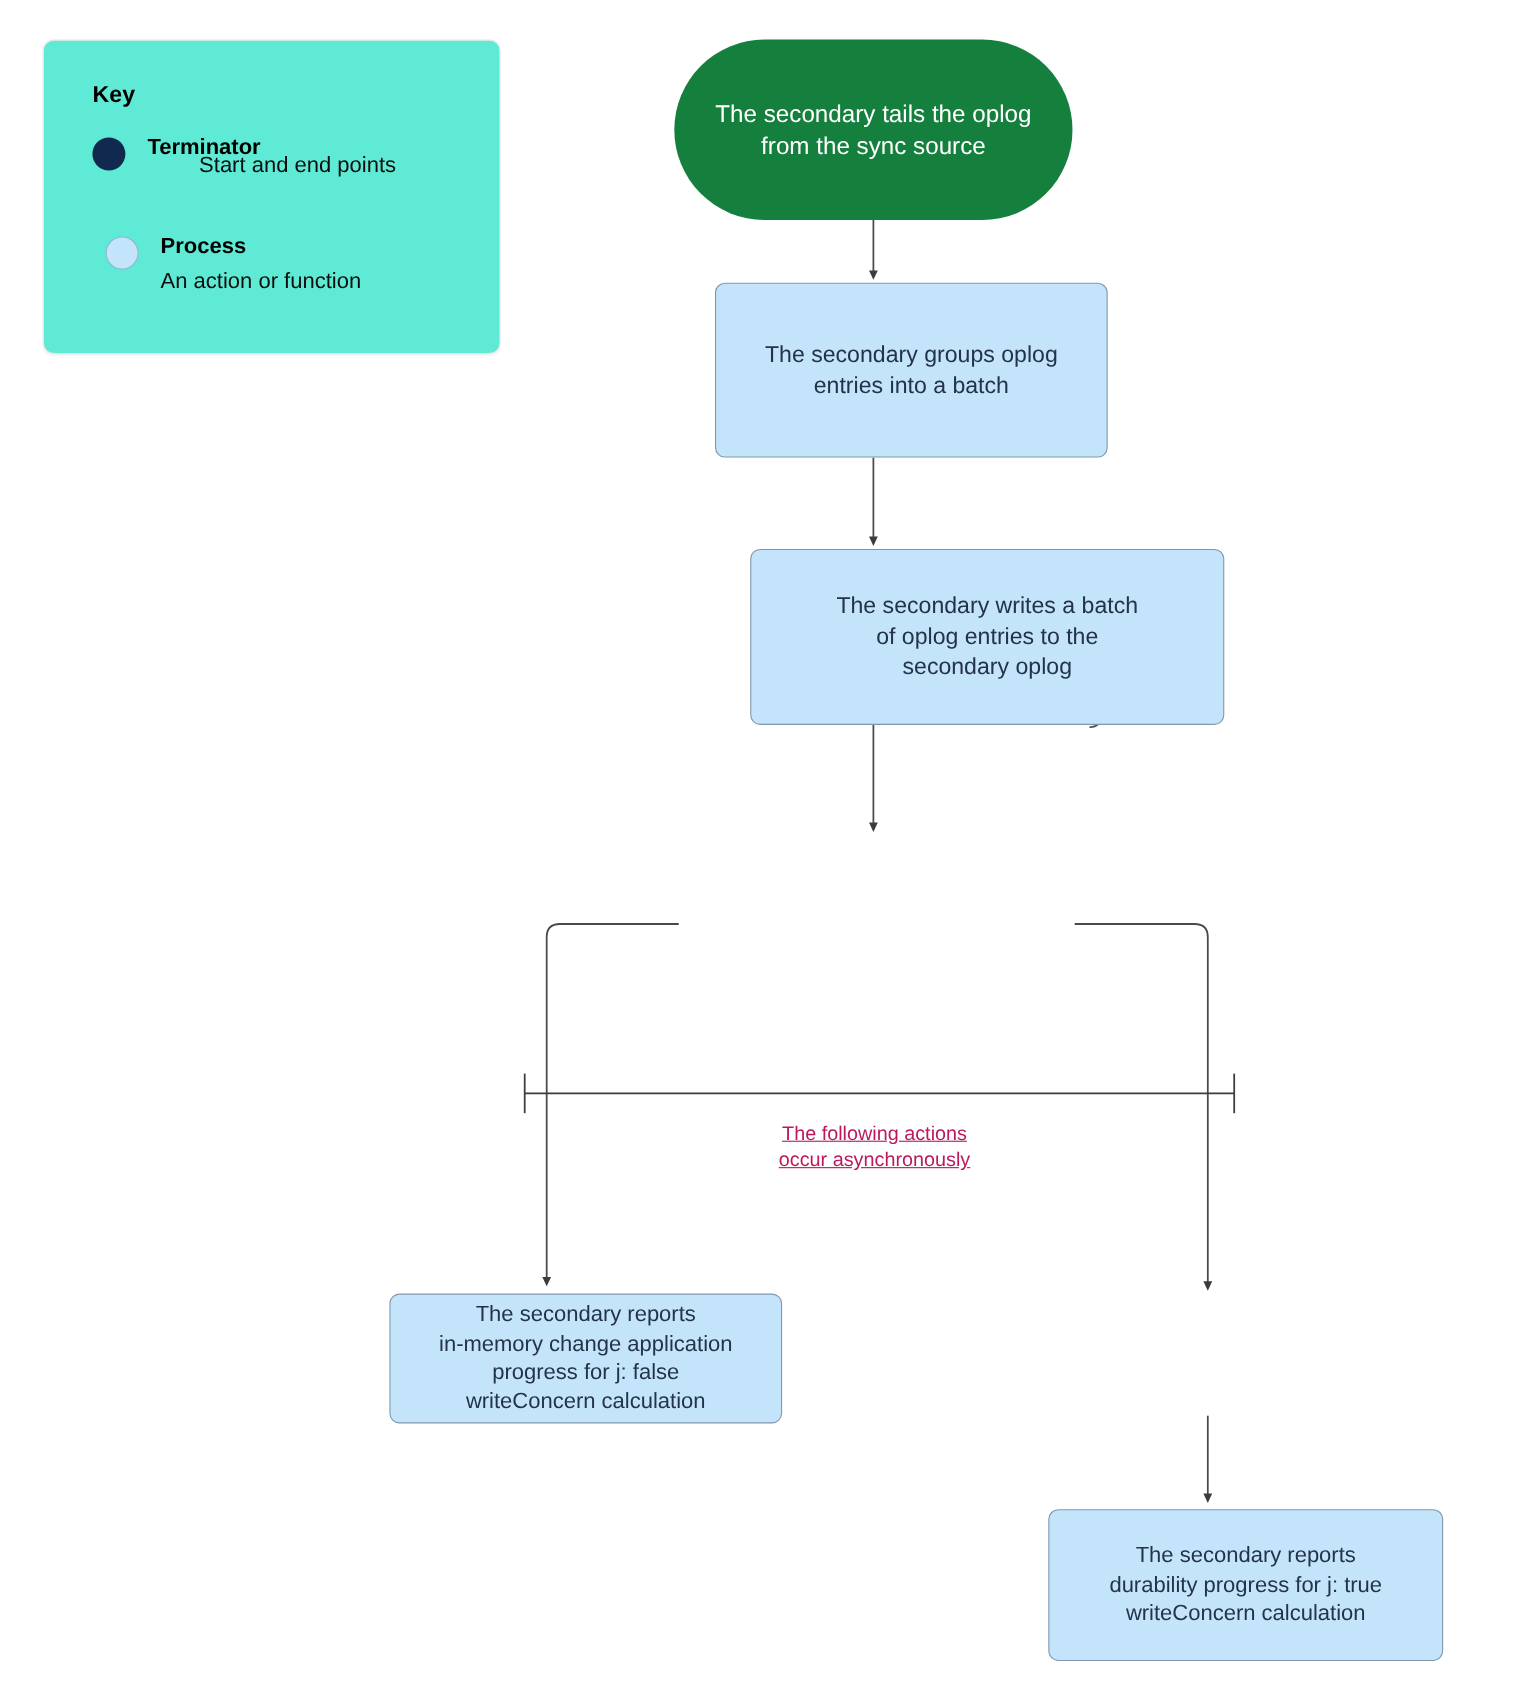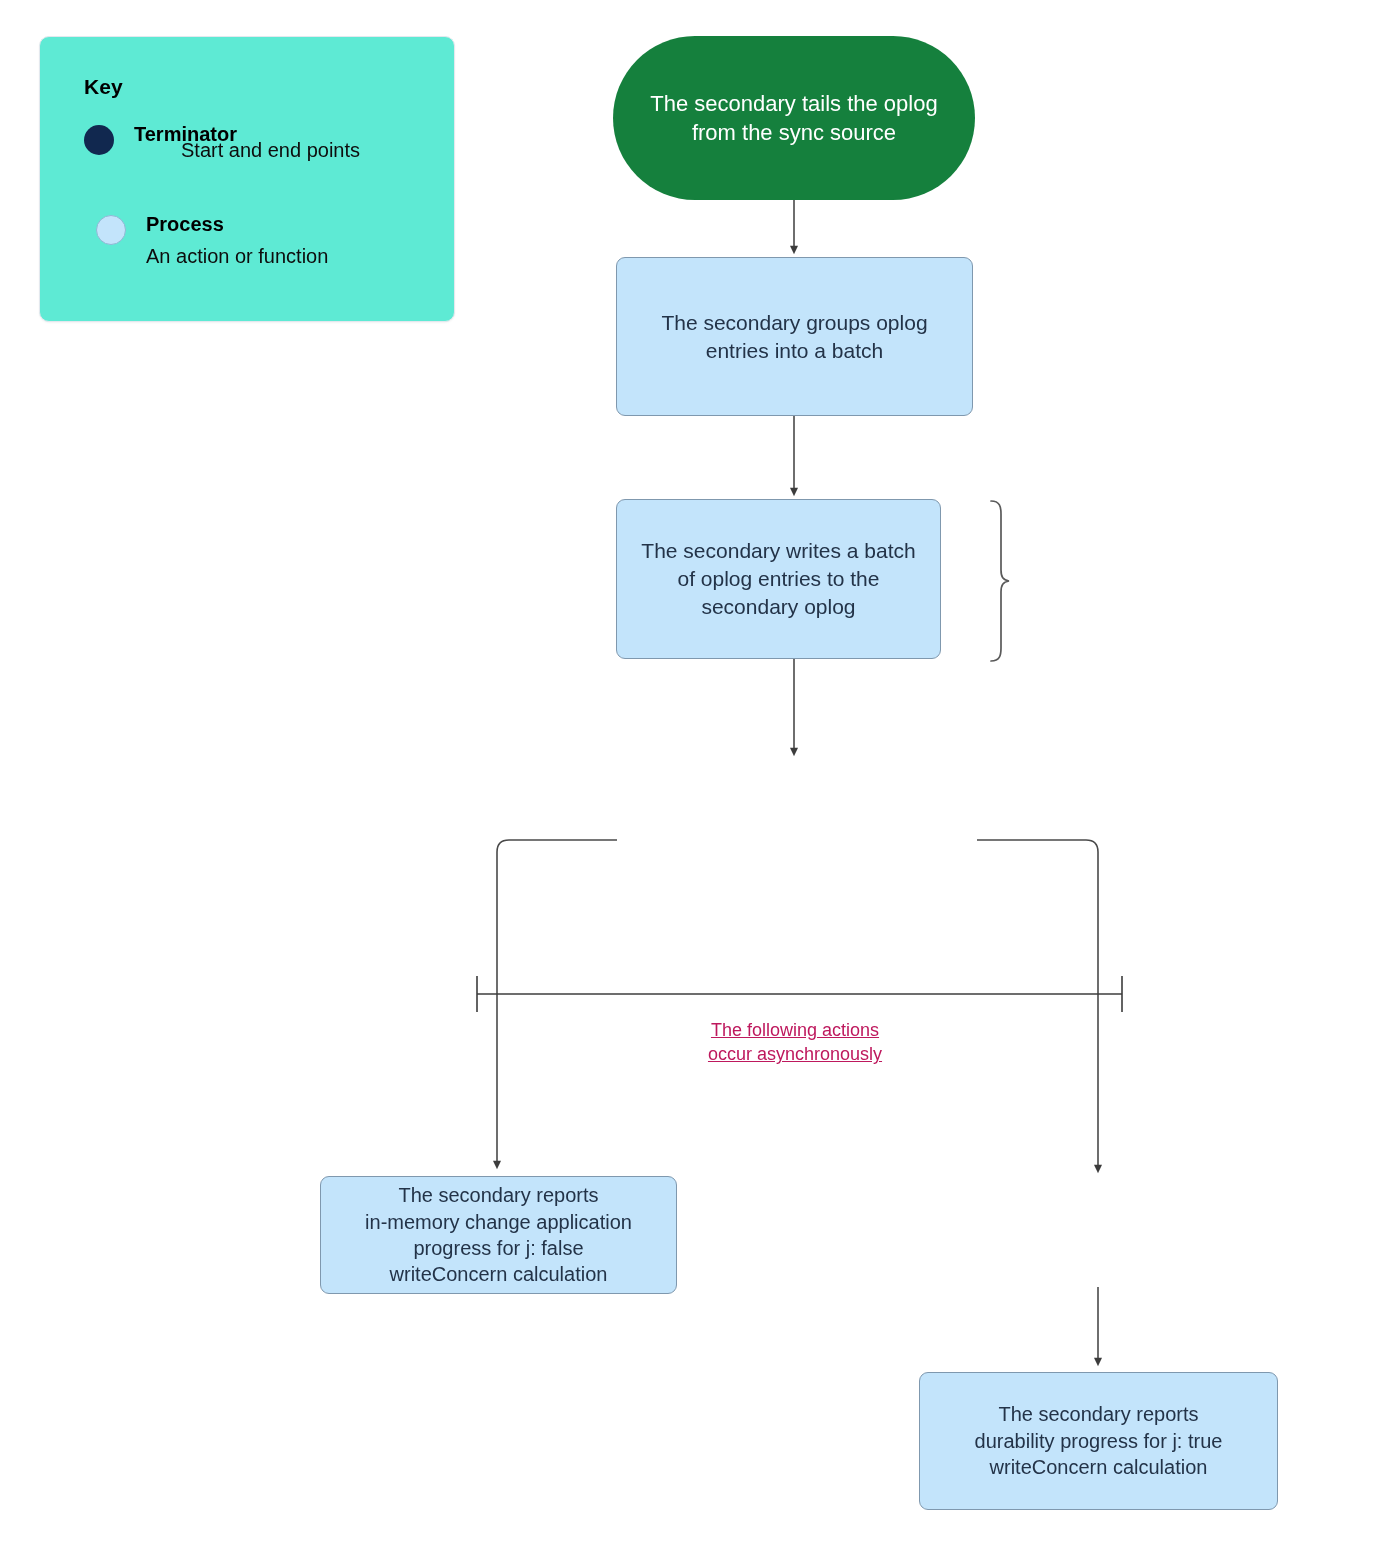--- a/index.html
+++ b/index.html
@@ -95,20 +95,21 @@
     color: #ffffff;
     border-radius: 999px;
     font-size: 22px;
   }
   .node.process {
     background: #c3e4fb;
     border: 1px solid #7f98ae;
     border-radius: 9px;
     color: #233348;
     font-size: 21px;
+    margin-left: 34px;
   }
 
   
   .annotation {
     position: absolute;
     text-align: center;
     font-size: 20px;
     line-height: 1.4;
     color: #3d4e5c;
     white-space: pre-line;
@@ -181,21 +182,21 @@
   <div class="node terminator" style="left:613px; top:36px; width:362px; height:164px;">
     <span class="node-text">The secondary tails the oplog
 from the sync source</span>
   </div>
 
   <div class="node process" style="left:616px; top:257px; width:357px; height:159px;">
     <span class="node-text">The secondary groups oplog
 entries into a batch</span>
   </div>
 
-  <div class="node process" style="left:616px; top:499px; width:325px; height:160px;align-items:center;">
+  <div class="node process" style="left:648px; top:499px; width:431px; height:160px;align-items:center;">
     <span class="node-text">The secondary writes a batch
 of oplog entries to the
 secondary oplog</span>
   </div>
 
 
   <div class="node process" style="left:320px; top:1176px; width:357px; height:118px; font-size:20px;">
     <span class="node-text">The secondary reports
 in-memory change application
 progress for j: false

